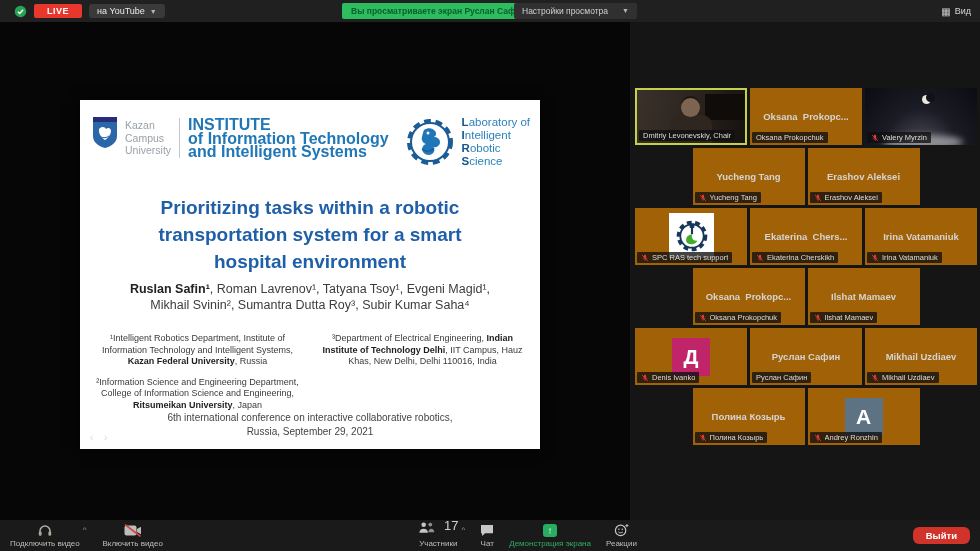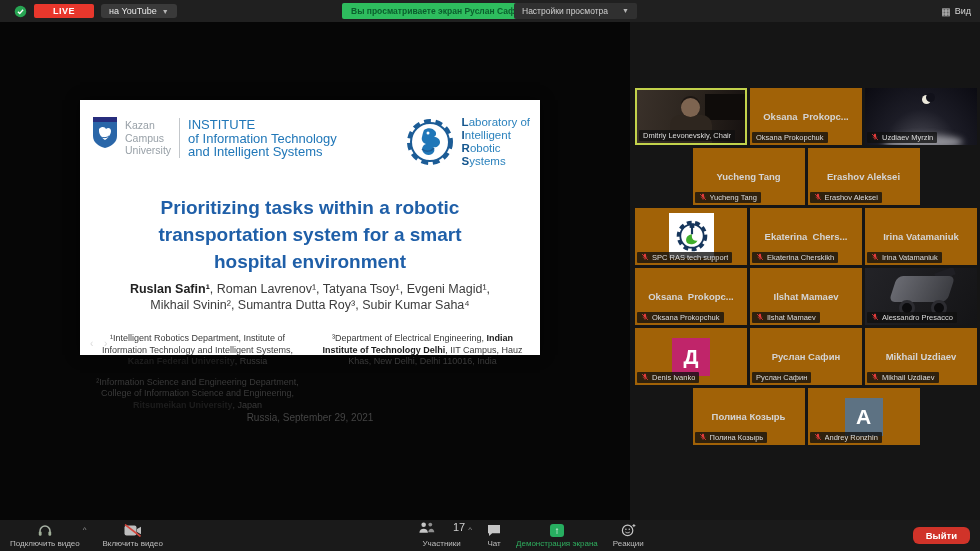--- a/index.html
+++ b/index.html
@@ -1,38 +1,38 @@
 <!DOCTYPE html>
 <html><head>
 <meta charset="utf-8">
 <style>
   html,body{margin:0;padding:0;background:#000;}
   .stage{position:relative;width:980px;height:551px;background:#101010;overflow:hidden;
          font-family:"Liberation Sans",sans-serif;-webkit-font-smoothing:antialiased;}
   
   .topbar{position:absolute;left:0;top:0;width:980px;height:22px;background:#202020;display:flex;align-items:center;}
   .tb-left{display:flex;align-items:center;gap:7px;padding-left:14px;}
-  .live-badge{background:#e8372c;color:#fff;font-size:9px;font-weight:bold;padding:2px 19px;border-radius:2px;letter-spacing:.5px;}
+  .live-badge{background:#e8372c;color:#fff;font-size:9px;font-weight:bold;padding:2px 13px;border-radius:2px;letter-spacing:.5px;}
   .yt-chip{display:flex;align-items:center;gap:5px;background:#3a3a3a;color:#e9e9e9;font-size:9px;padding:2px 8px;border-radius:3px;}
   .caret{color:#b5b5b5;font-size:7px;}
   .viewing-banner{position:absolute;left:342px;top:3px;height:16px;line-height:16px;background:#2ebd5e;color:#0b5e2d;
       font-size:8.5px;font-weight:bold;padding:0 9px;border-radius:2px;}
   .view-settings{position:absolute;left:514px;top:3px;height:16px;line-height:16px;background:#303030;color:#cfcfcf;
       font-size:8.5px;padding:0 8px;border-radius:2px;display:flex;align-items:center;gap:14px;}
   .tb-right{position:absolute;right:9px;top:0;height:22px;display:flex;align-items:center;gap:4px;color:#d6d6d6;font-size:9px;}
   .grid-glyph{font-size:10px;color:#c9c9c9;}
   
   .share-area{position:absolute;left:0;top:22px;width:630px;height:498px;background:#060606;}
   .sidebar-bg{position:absolute;left:630px;top:22px;width:350px;height:498px;background:#151515;}
-  .slide{position:absolute;left:80px;top:100px;width:460px;height:255px;background:#fff;box-shadow:0 0 12px rgba(0,0,0,.6);}
+  .slide{position:absolute;left:80px;top:100px;width:460px;height:349px;background:#fff;box-shadow:0 0 12px rgba(0,0,0,.6);}
   .slide-header{position:absolute;left:12px;top:16px;right:10px;display:flex;align-items:flex-start;}
   .kfu-text{margin-left:7px;font-size:10.5px;line-height:12.5px;color:#99a1a8;margin-top:3px;}
   .kfu-text span{display:block;}
   .hdr-divider{width:1px;background:#c3c7cb;height:40px;margin:2px 8px 0 8px;}
-  .inst-text{font-size:13px;line-height:13.5px;color:#2077b8;font-weight:400;margin-top:2px;}
+  .inst-text{font-size:16px;line-height:13.5px;color:#2077b8;font-weight:700;margin-top:2px;}
   .inst-text span{display:block;}
   .hdr-spacer{flex:1;}
   .lab-text{margin-left:6px;font-size:11.5px;line-height:13px;color:#2b82bd;font-weight:500;}
   .lab-text span{display:block;}
   .lab-text span::first-letter{font-weight:800;color:#15568e;}
   .slide-title{position:absolute;left:45px;right:45px;top:94px;text-align:center;font-size:19px;line-height:27px;
       font-weight:bold;color:#1f5fa8;}
   .slide-authors{position:absolute;left:40px;right:40px;top:181px;text-align:center;font-size:12.5px;line-height:16px;color:#3c3c3c;}
   .slide-authors b{color:#222;}
   .affils{position:absolute;left:10px;right:10px;top:221px;display:flex;gap:10px;margin-top:12px;}
@@ -42,21 +42,21 @@
   .slide-footer{position:absolute;left:20px;right:20px;top:311px;text-align:center;font-size:10px;line-height:14px;color:#444;}
   .slide-footer span{display:block;}
   .slide-nav{position:absolute;left:10px;bottom:6px;color:#d9d9d9;font-size:10px;letter-spacing:4px;}
   
   .participants{position:absolute;left:632px;top:88px;width:348px;}
   .tile-row{display:flex;justify-content:center;gap:3px;margin-bottom:3px;}
   .tile{position:relative;width:112px;height:57px;background:#a16207;overflow:hidden;box-sizing:border-box;flex:0 0 auto;}
   .tile.active{border:2px solid #c2d24b;}
   .center-name{position:absolute;left:0;right:0;top:50%;transform:translateY(-58%);text-align:center;
       color:#d4d4d4;font-size:9.5px;font-weight:bold;white-space:pre;}
-  .name-tag{position:absolute;left:2px;bottom:2px;max-width:104px;display:flex;gap:3px;
+  .name-tag{position:absolute;left:2px;bottom:2px;max-width:104px;display:flex;align-items:center;gap:3px;
       background:rgba(15,15,15,.78);padding:1px 4px;border-radius:1px;}
   .name-tag .nm{color:#dcdcdc;font-size:7.5px;white-space:nowrap;overflow:hidden;}
   .scene{position:absolute;inset:0;}
   
   .video-scene{background:linear-gradient(100deg,#3a312a 0%,#2a231d 55%,#161110 100%);}
   .v-desk{position:absolute;right:0;top:4px;width:40px;height:26px;background:#0f0c0a;}
   .v-head{position:absolute;left:44px;top:8px;width:19px;height:19px;border-radius:50%;background:#7d6450;}
   .v-hair{position:absolute;left:44px;top:6px;width:19px;height:9px;border-radius:9px 9px 0 0;background:#1d1713;}
   .v-body{position:absolute;left:33px;top:25px;width:42px;height:32px;border-radius:10px 10px 0 0;background:#2e261f;}
   
@@ -82,21 +82,21 @@
   .letter-box{position:absolute;left:37px;top:10px;width:38px;height:38px;display:flex;align-items:center;justify-content:center;
       color:#fff;font-size:21px;font-weight:bold;}
   
   .toolbar{position:absolute;left:0;top:520px;width:980px;height:31px;background:#1a1a1a;}
   .tbtn{display:flex;flex-direction:column;align-items:center;justify-content:center;gap:2px;background:none;border:none;padding:0;cursor:pointer;}
   .tbtn .lbl{font-size:8px;color:#bdbdbd;white-space:nowrap;}
   .tbtn .ic{height:14px;display:flex;align-items:flex-end;}
   .tb-group-left{position:absolute;left:10px;top:3px;display:flex;gap:16px;align-items:flex-start;}
   .tb-group-center{position:absolute;left:418px;top:3px;display:flex;gap:15px;align-items:flex-start;}
   .mini-caret{color:#9a9a9a;font-size:8px;margin-top:2px;}
-  .pcount{font-size:11px;color:#cfcfcf;margin-left:18px;margin-bottom:4px;}
+  .pcount{font-size:13px;color:#cfcfcf;margin-left:9px;margin-bottom:4px;}
   .share-ic{width:14px;height:13px;background:#27ae60;color:#fff;border-radius:3px;font-size:10px;line-height:13px;text-align:center;display:inline-block;}
   .green-lbl{color:#2fae5f !important;}
   .leave-btn{position:absolute;right:10px;top:7px;background:#d03329;color:#fff;border:none;border-radius:6px;
       font-size:9.5px;font-weight:bold;padding:3px 13px;font-family:"Liberation Sans",sans-serif;cursor:pointer;}
   .audio-row{display:flex;align-items:flex-start;gap:3px;}
 </style>
 </head>
 <body>
 
 <div class="stage">
@@ -157,21 +157,21 @@
           <circle cx="26" cy="26" r="19" fill="#fff" stroke="#1c5c96" stroke-width="2"></circle>
           <path d="M20 14c4-3 9-2 11 1 2 2 1 5-1 6 3 0 6 2 6 5 0 4-4 6-7 5 2 2 2 5-1 7-3 2-7 1-9-2-2-4 0-7 3-8-3-1-5-4-4-7 .5-2 1-5 2-7z" fill="#2077b8"></path>
           <circle cx="24" cy="17" r="1.5" fill="#fff"></circle>
           <path d="M18 33c3 3 9 3 12-1" stroke="#1c5c96" stroke-width="1.5" fill="none"></path>
         </svg>
       </span>
       <div class="lab-text">
         <span>Laboratory of</span>
         <span>Intelligent</span>
         <span>Robotic</span>
-        <span>Systems</span>
+        <span>Science</span>
       </div>
     </div>
 
     <div class="slide-title">Prioritizing tasks within a robotic transportation system for a smart hospital environment</div>
 
     <div class="slide-authors">
       <b>Ruslan Safin¹</b><span>, Roman Lavrenov¹, Tatyana Tsoy¹, Evgeni Magid¹, Mikhail Svinin², Sumantra Dutta Roy³, Subir Kumar Saha⁴</span>
     </div>
 
     <div class="affils">
@@ -184,20 +184,21 @@
         </div>
       </div>
       <div class="affil-col">
         <div class="affil">
           <span>³Department of Electrical Engineering, </span><b>Indian Institute of Technology Delhi</b><span>, IIT Campus, Hauz Khas, New Delhi, Delhi 110016, India</span>
         </div>
       </div>
     </div>
 
     <div class="slide-footer">
+      <span>6th international conference on interactive collaborative robotics,</span>
       <span>Russia, September 29, 2021</span>
     </div>
 
     <div class="slide-nav">‹ ›</div>
   </div>
 
   <div class="participants">
       <div class="tile-row">
         <div class="tile active">
           <div class="scene video-scene">
@@ -224,21 +225,21 @@
           </div>
           <div class="name-tag">
             <span style="display:flex;">
               <svg width="8" height="8" viewBox="0 0 12 12">
                 <path d="M6 1.2c-.9 0-1.6.7-1.6 1.6v2.6c0 .9.7 1.6 1.6 1.6s1.6-.7 1.6-1.6V2.8C7.6 1.9 6.9 1.2 6 1.2z" fill="#e23b3b"></path>
                 <path d="M3.2 5.4c0 1.6 1.2 2.8 2.8 2.8s2.8-1.2 2.8-2.8" stroke="#e23b3b" stroke-width="1" fill="none"></path>
                 <path d="M6 8.2v2" stroke="#e23b3b" stroke-width="1"></path>
                 <path d="M1.5 1.5l9 9" stroke="#e23b3b" stroke-width="1.2"></path>
               </svg>
             </span>
-            <span class="nm">Uzdiaev Myrzin</span>
+            <span class="nm">Valery Myrzin</span>
           </div>
         </div>
       </div>
       <div class="tile-row">
         <div class="tile">
           <div class="center-name">Yucheng Tang</div>
           <div class="name-tag">
             <span style="display:flex;">
               <svg width="8" height="8" viewBox="0 0 12 12">
                 <path d="M6 1.2c-.9 0-1.6.7-1.6 1.6v2.6c0 .9.7 1.6 1.6 1.6s1.6-.7 1.6-1.6V2.8C7.6 1.9 6.9 1.2 6 1.2z" fill="#e23b3b"></path>
@@ -337,39 +338,20 @@
           <div class="name-tag">
             <span style="display:flex;">
               <svg width="8" height="8" viewBox="0 0 12 12">
                 <path d="M6 1.2c-.9 0-1.6.7-1.6 1.6v2.6c0 .9.7 1.6 1.6 1.6s1.6-.7 1.6-1.6V2.8C7.6 1.9 6.9 1.2 6 1.2z" fill="#e23b3b"></path>
                 <path d="M3.2 5.4c0 1.6 1.2 2.8 2.8 2.8s2.8-1.2 2.8-2.8" stroke="#e23b3b" stroke-width="1" fill="none"></path>
                 <path d="M6 8.2v2" stroke="#e23b3b" stroke-width="1"></path>
                 <path d="M1.5 1.5l9 9" stroke="#e23b3b" stroke-width="1.2"></path>
               </svg>
             </span>
             <span class="nm">Ilshat Mamaev</span>
-          </div>
-        </div>
-        <div class="tile">
-          <div class="scene moto-scene">
-            <div class="mo-bar"></div>
-            <div class="mo-body"></div>
-            <div class="mo-wheel"></div>
-            <div class="mo-wheel mo-wheel2"></div>
-          </div>
-          <div class="name-tag">
-            <span style="display:flex;">
-              <svg width="8" height="8" viewBox="0 0 12 12">
-                <path d="M6 1.2c-.9 0-1.6.7-1.6 1.6v2.6c0 .9.7 1.6 1.6 1.6s1.6-.7 1.6-1.6V2.8C7.6 1.9 6.9 1.2 6 1.2z" fill="#e23b3b"></path>
-                <path d="M3.2 5.4c0 1.6 1.2 2.8 2.8 2.8s2.8-1.2 2.8-2.8" stroke="#e23b3b" stroke-width="1" fill="none"></path>
-                <path d="M6 8.2v2" stroke="#e23b3b" stroke-width="1"></path>
-                <path d="M1.5 1.5l9 9" stroke="#e23b3b" stroke-width="1.2"></path>
-              </svg>
-            </span>
-            <span class="nm">Alessandro Presacco</span>
           </div>
         </div>
       </div>
       <div class="tile-row">
         <div class="tile">
           <div class="letter-box" style="background:#c0256a">Д</div>
           <div class="name-tag">
             <span style="display:flex;">
               <svg width="8" height="8" viewBox="0 0 12 12">
                 <path d="M6 1.2c-.9 0-1.6.7-1.6 1.6v2.6c0 .9.7 1.6 1.6 1.6s1.6-.7 1.6-1.6V2.8C7.6 1.9 6.9 1.2 6 1.2z" fill="#e23b3b"></path>

